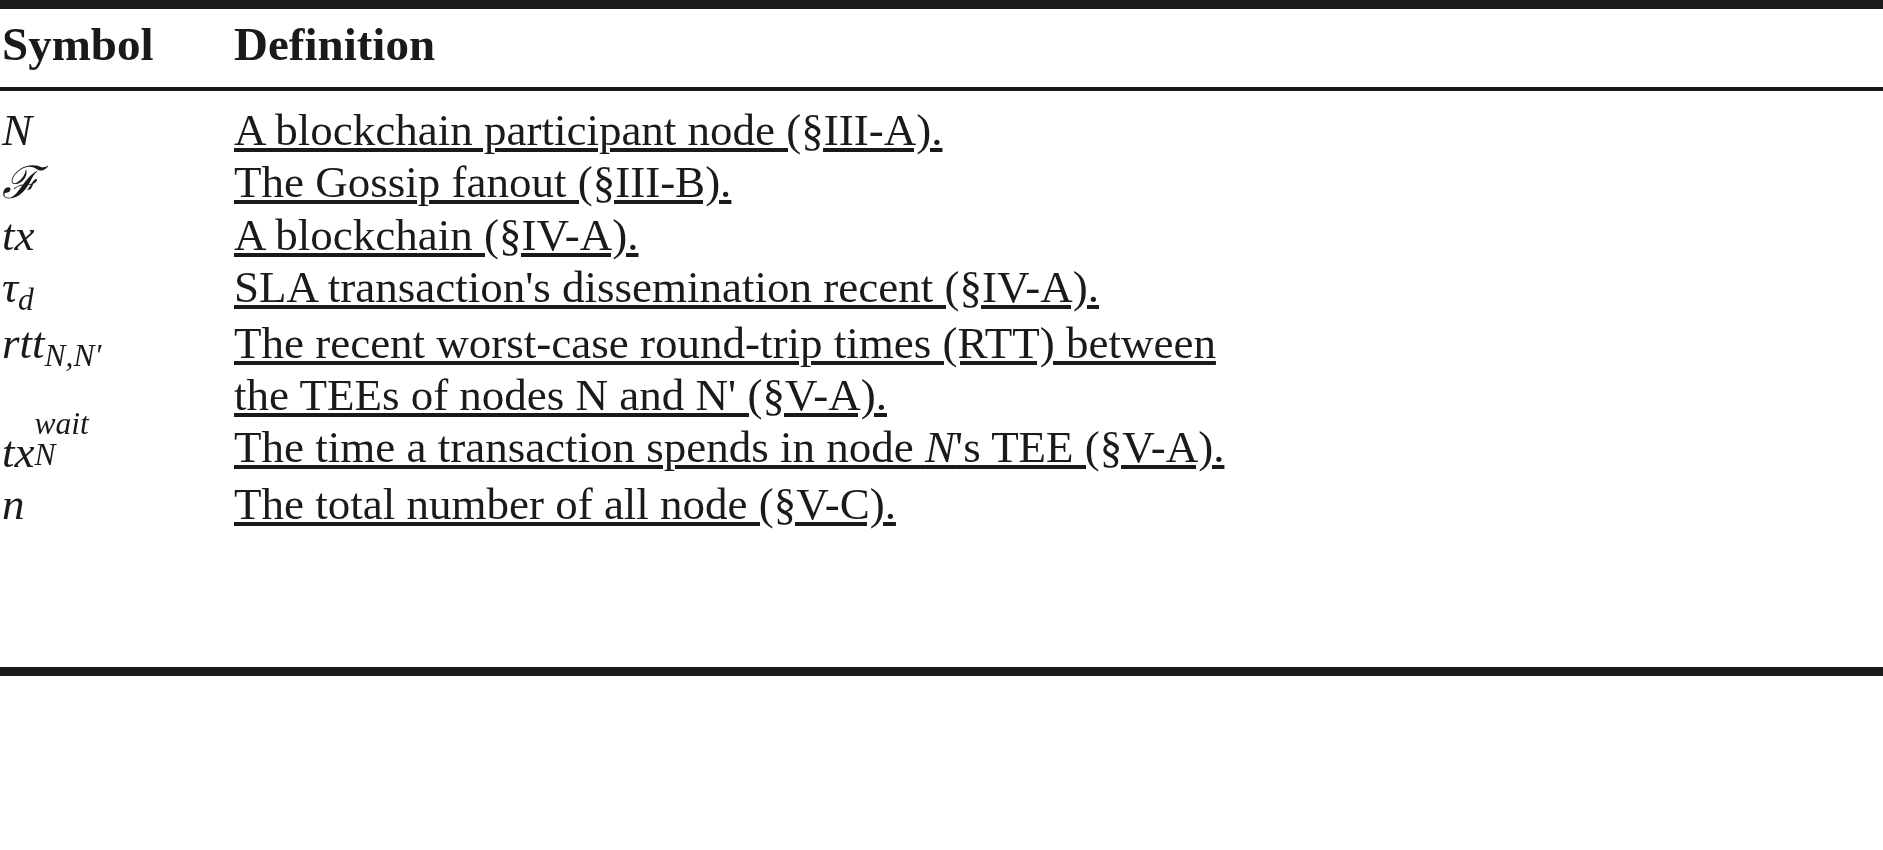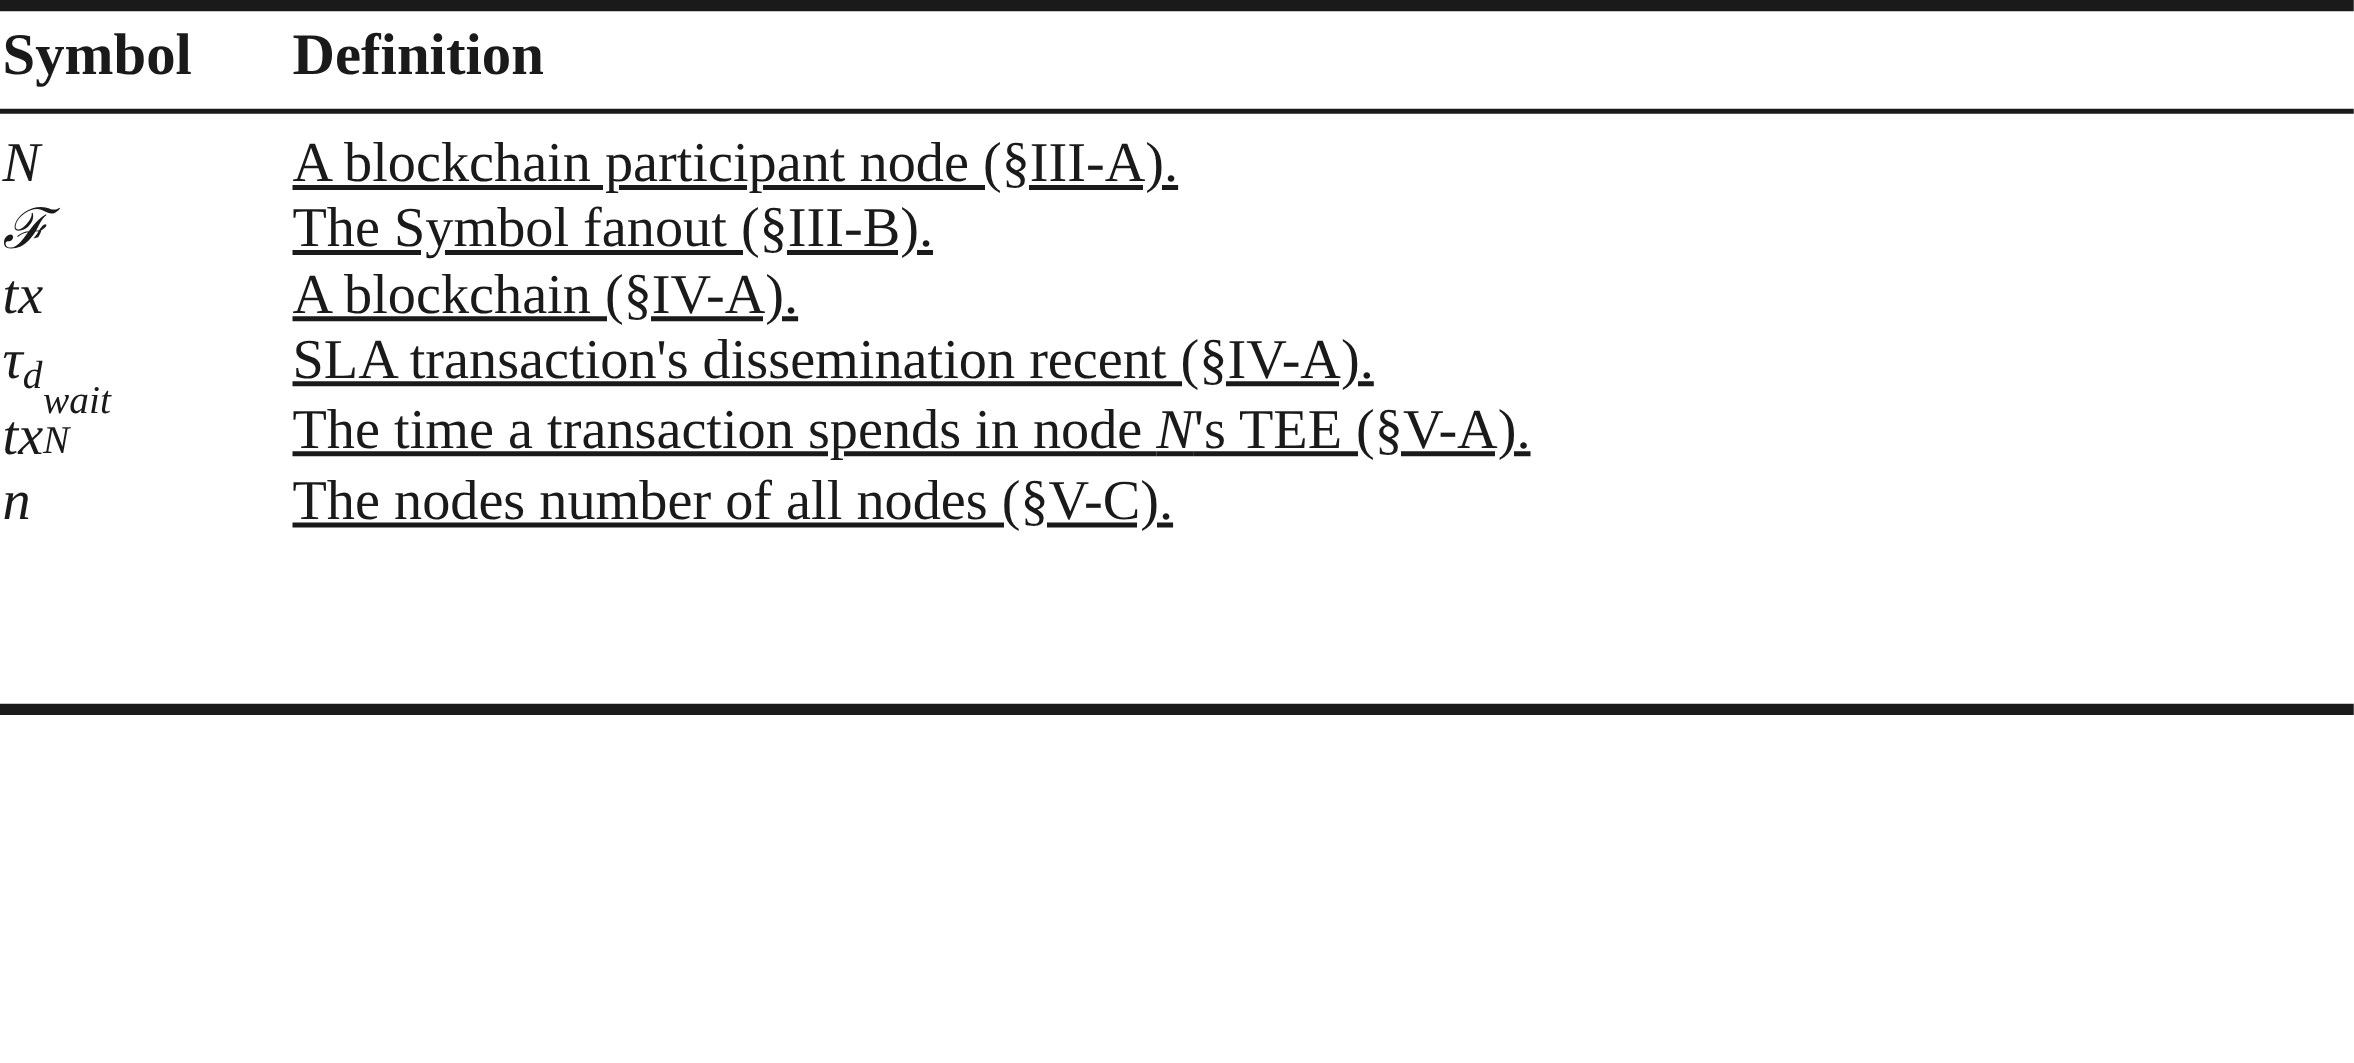--- a/index.html
+++ b/index.html
@@ -161,51 +161,58 @@
       <tr>
         <td class="sym"><span class="mi">N</span></td>
         <td class="def">
             <span class="def-line">A blockchain participant node (§III-A).</span>
           </td>
       </tr>
 
       <tr>
         <td class="sym"><span class="cal">ℱ</span></td>
         <td class="def">
-            <span class="def-line">The Symbol fanout (§III-B).</span>
+            <span class="def-line">The Gossip fanout (§III-B).</span>
           </td>
       </tr>
 
       <tr>
         <td class="sym"><span class="mi">tx</span></td>
         <td class="def">
             <span class="def-line">A blockchain (§IV-A).</span>
           </td>
       </tr>
 
       <tr>
         <td class="sym"><span class="mi">τ</span><span class="sub">d</span></td>
         <td class="def">
             <span class="def-line">SLA transaction's dissemination recent (§IV-A).</span>
           </td>
       </tr>
 
 
+      <tr>
+        <td class="sym"><span class="mi">rtt</span><span class="sub">N,N′</span></td>
+        <td class="def">
+          <span class="def-just">The recent worst-case round-trip times (RTT) between</span>
+          <span class="def-line">the TEEs of nodes N and N' (§V-A).</span>
+        </td>
+      </tr>
 
       <tr>
         <td class="sym"><span class="mi">tx</span><span class="subsup"><span class="s-top">wait</span><span class="s-bot">N</span></span></td>
         <td class="def">
             <span class="def-line"><span>The time a transaction spends in node </span><span class="mi">N</span><span>'s TEE (§V-A).</span></span>
           </td>
       </tr>
 
       <tr>
         <td class="sym"><span class="mi">n</span></td>
         <td class="def">
-            <span class="def-line">The nodes number of all nodes (§V-C).</span>
+            <span class="def-line">The total number of all node (§V-C).</span>
           </td>
       </tr>
 
 
     </tbody>
   </table>
 
   <div class="rule-bottom" style="margin-top: 125.219px;"></div>
 
 </div>

